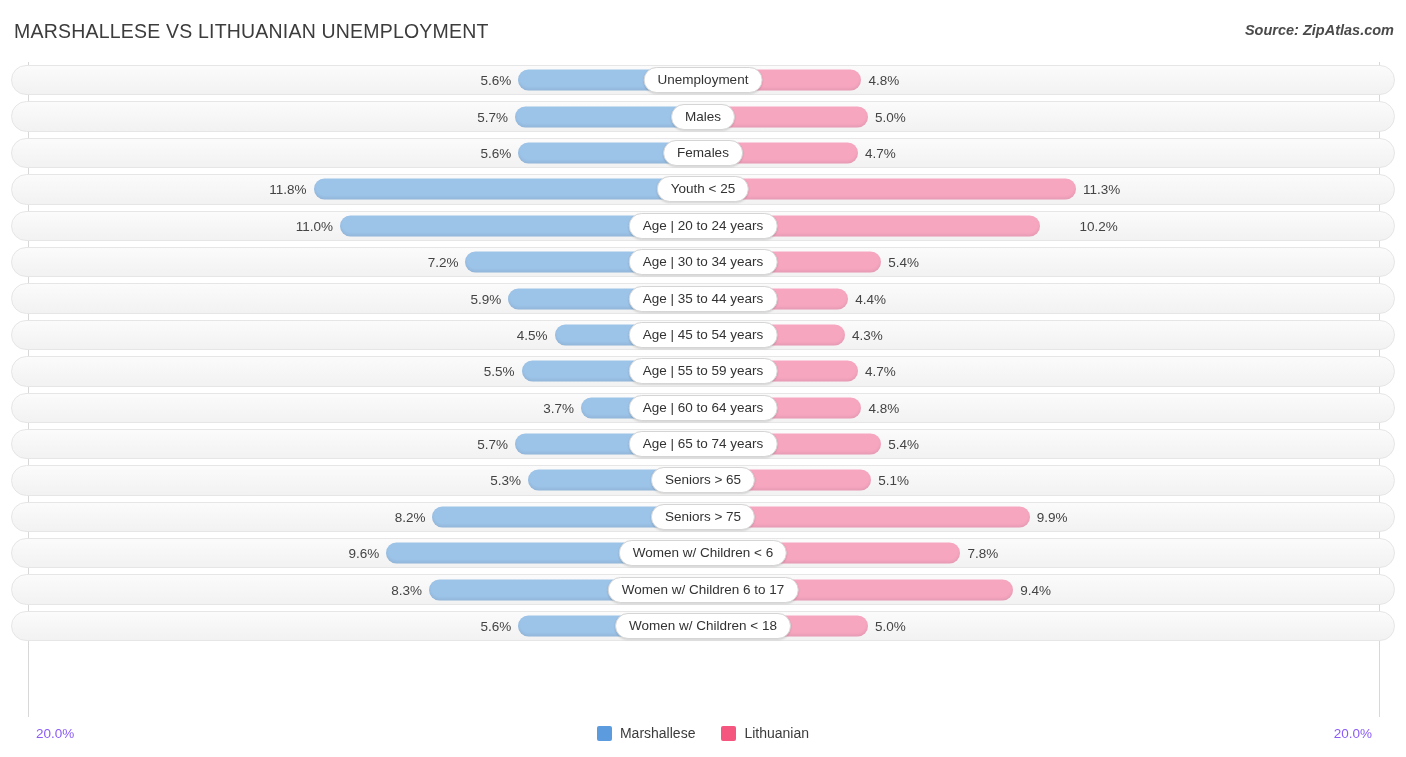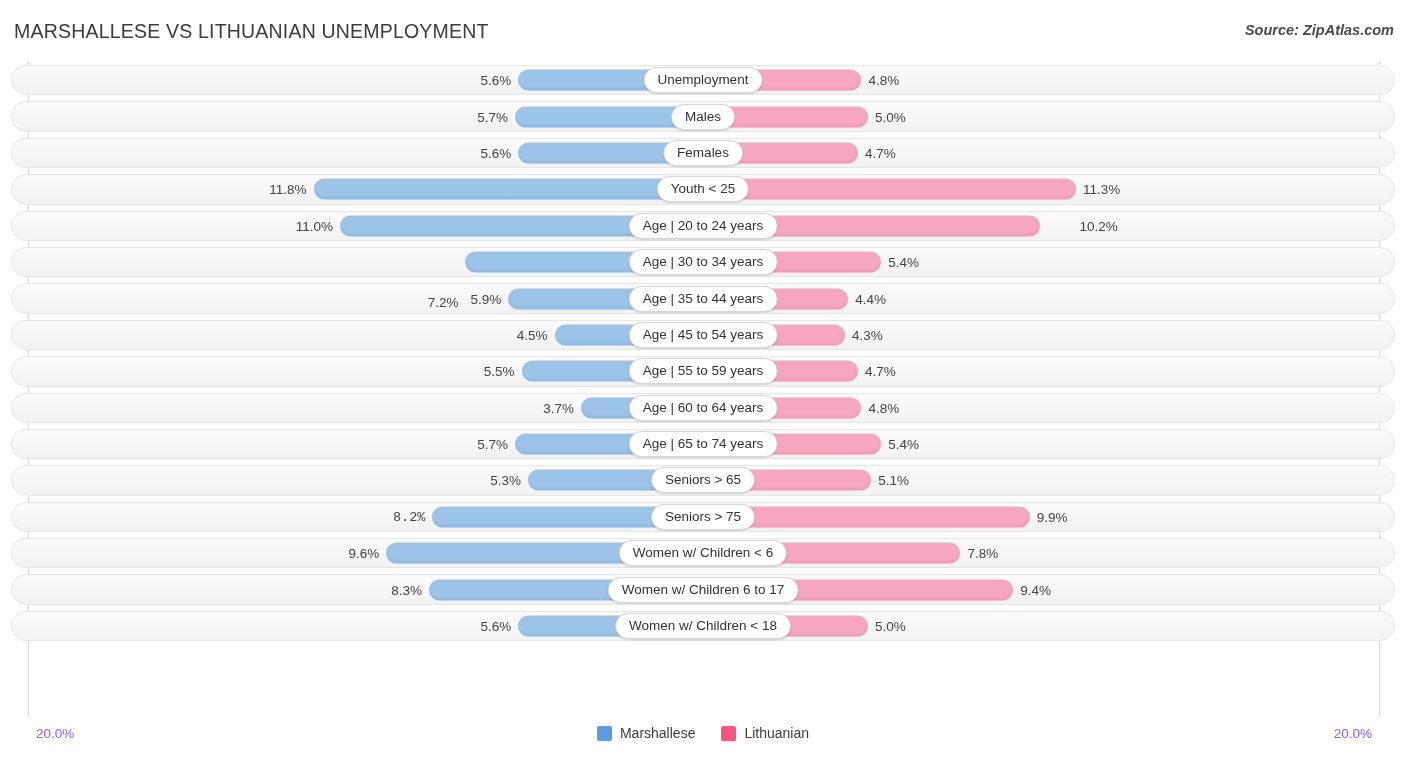--- a/index.html
+++ b/index.html
@@ -230,21 +230,21 @@
         <div class="bar bar-left" style="width: 363px;"></div>
         <div class="bar bar-right" style="width: 336.6px;"></div>
         <div class="val val-left" style="right: calc(50% + 370px);">11.0%</div>
         <div class="val val-right" style="left: calc(50% + 343.6px); margin-left: 33px;">10.2%</div>
         <div class="label-pill">Age | 20 to 24 years</div>
       </div>
       <div class="row">
         <div class="track"></div>
         <div class="bar bar-left" style="width: 237.6px;"></div>
         <div class="bar bar-right" style="width: 178.2px;"></div>
-        <div class="val val-left" style="right: calc(50% + 244.6px); margin-top: 40px;">7.2%</div>
+        <div class="val val-left" style="right: calc(50% + 244.6px);">7.2%</div>
         <div class="val val-right" style="left: calc(50% + 185.2px);">5.4%</div>
         <div class="label-pill">Age | 30 to 34 years</div>
       </div>
       <div class="row">
         <div class="track"></div>
         <div class="bar bar-left" style="width: 194.7px;"></div>
         <div class="bar bar-right" style="width: 145.2px;"></div>
         <div class="val val-left" style="right: calc(50% + 201.7px);">5.9%</div>
         <div class="val val-right" style="left: calc(50% + 152.2px);">4.4%</div>
         <div class="label-pill">Age | 35 to 44 years</div>
@@ -286,21 +286,21 @@
         <div class="bar bar-left" style="width: 174.9px;"></div>
         <div class="bar bar-right" style="width: 168.3px;"></div>
         <div class="val val-left" style="right: calc(50% + 181.9px);">5.3%</div>
         <div class="val val-right" style="left: calc(50% + 175.3px);">5.1%</div>
         <div class="label-pill">Seniors &gt; 65</div>
       </div>
       <div class="row">
         <div class="track"></div>
         <div class="bar bar-left" style="width: 270.6px;"></div>
         <div class="bar bar-right" style="width: 326.7px;"></div>
-        <div class="val val-left" style="right: calc(50% + 277.6px); font-family: Liberation Mono, monospace;">8.2%</div>
+        <div class="val val-left" style="right: calc(50% + 277.6px);">8.2%</div>
         <div class="val val-right" style="left: calc(50% + 333.7px);">9.9%</div>
         <div class="label-pill">Seniors &gt; 75</div>
       </div>
       <div class="row">
         <div class="track"></div>
         <div class="bar bar-left" style="width: 316.8px;"></div>
         <div class="bar bar-right" style="width: 257.4px;"></div>
         <div class="val val-left" style="right: calc(50% + 323.8px);">9.6%</div>
         <div class="val val-right" style="left: calc(50% + 264.4px);">7.8%</div>
         <div class="label-pill">Women w/ Children &lt; 6</div>

